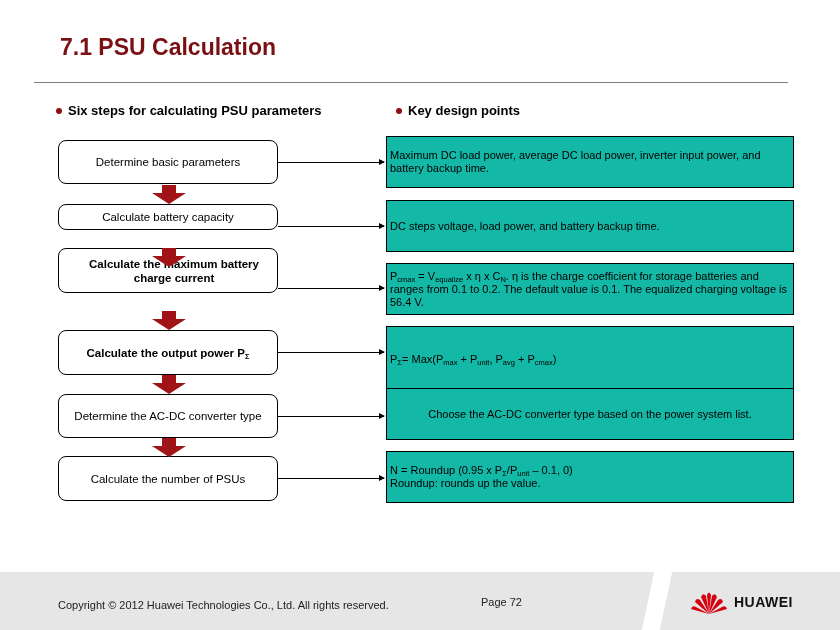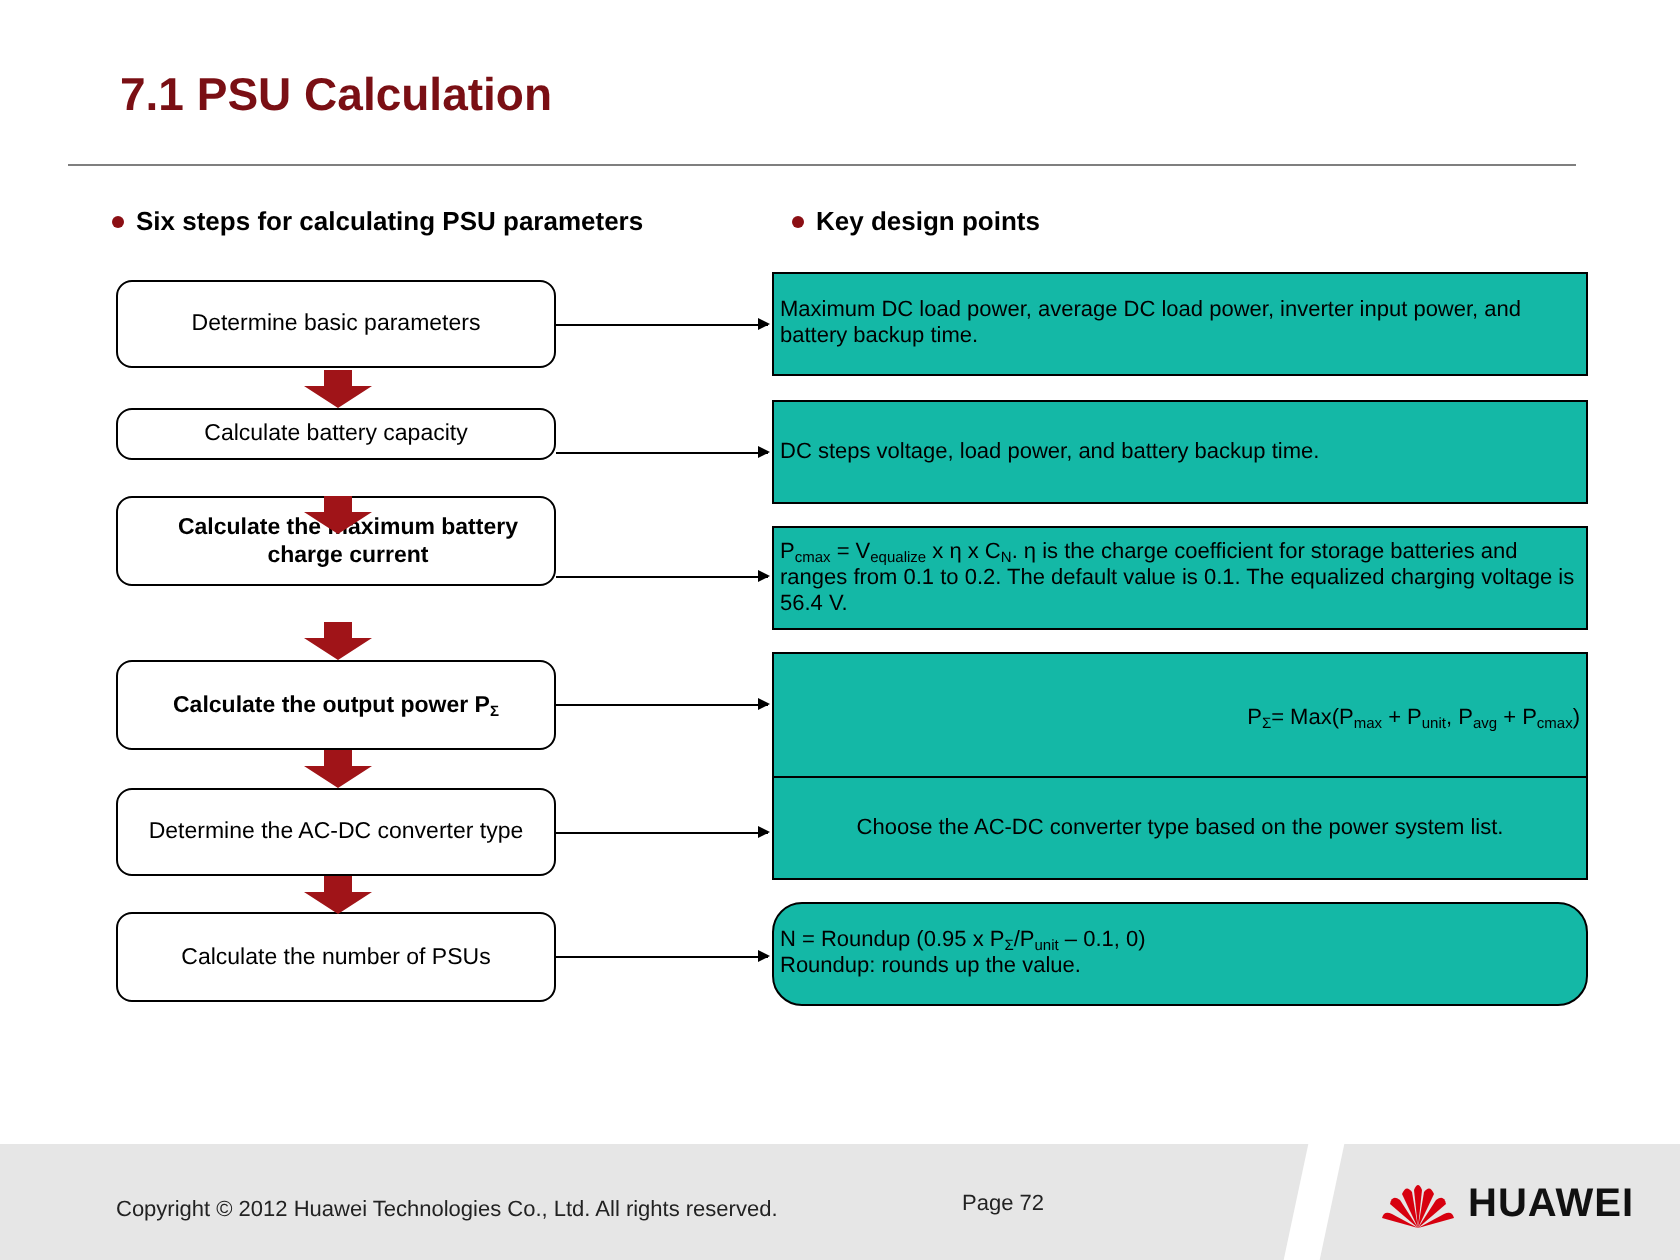--- a/index.html
+++ b/index.html
@@ -13,21 +13,21 @@
   .down-arrow { position:absolute; left:152px; width:34px; height:19px; }
   .connector { position:absolute; left:278px; width:106px; height:1px; background:#000; }
   .connector::after { content:""; position:absolute; right:-1px; top:-3px; border-left:6px solid #000; border-top:3.5px solid transparent; border-bottom:3.5px solid transparent; }
   .point { position:absolute; left:386px; width:408px; border:1px solid #000; background:#14b8a6; box-sizing:border-box; padding:0 3px; display:flex; align-items:center; font-size:11px; line-height:13px; }
   sub { font-size:7.5px; vertical-align:-2px; line-height:0; }
   .footer { position:absolute; left:0; top:572px; width:840px; height:58px; background:#e6e6e6; }
   .footer-slash { position:absolute; left:648px; top:572px; width:18px; height:58px; background:#fff; transform:skewX(-12deg); }
   .copyright { position:absolute; left:58px; top:599px; font-size:11px; color:#222; }
   .page { position:absolute; left:481px; top:596px; font-size:11px; color:#222; }
   .logo { position:absolute; left:690px; top:589px; display:flex; align-items:center; }
-  .logo-text { font-size:20px; font-weight:bold; color:#111; margin-left:6px; letter-spacing:0.5px; }
+  .logo-text { font-size:14px; font-weight:bold; color:#111; margin-left:6px; letter-spacing:0.5px; }
 </style>
 </head>
 <body>
 
 <div class="title">7.1 PSU Calculation</div>
 <div class="rule"></div>
 
 <div class="section-head" style="left:56px;">
   <span class="bullet"></span>
   <span>Six steps for calculating PSU parameters</span>
@@ -81,27 +81,27 @@
 
 <div class="point" style="top:136px;height:52px;">
     <span>Maximum DC load power, average DC load power, inverter input power, and battery backup time.</span>
   </div>
 <div class="point" style="top:200px;height:52px;">
     <span>DC steps voltage, load power, and battery backup time.</span>
   </div>
 <div class="point" style="top:263px;height:52px;">
   <span><span>P</span><sub>cmax</sub><span> = V</span><sub>equalize</sub><span> x η x C</span><sub>N</sub><span>. η is the charge coefficient for storage batteries and ranges from 0.1 to 0.2. The default value is 0.1. The equalized charging voltage is 56.4 V.</span></span>
 </div>
-<div class="point" style="top:326px;height:66px;justify-content:flex-end;">
+<div class="point" style="top:326px;height:66px;">
   <span><span>P</span><sub>Σ</sub><span>= Max(P</span><sub>max</sub><span> + P</span><sub>unit</sub><span>, P</span><sub>avg</sub><span> + P</span><sub>cmax</sub><span>)</span></span>
 </div>
 <div class="point" style="top:388px;height:52px;justify-content:center;">
     <span>Choose the AC-DC converter type based on the power system list.</span>
   </div>
-<div class="point" style="top:451px;height:52px;border-radius:15px;">
+<div class="point" style="top:451px;height:52px;">
   <span><span>N = Roundup (0.95 x P</span><sub>Σ</sub><span>/P</span><sub>unit</sub><span> – 0.1, 0)</span><br><span>Roundup: rounds up the value.</span></span>
 </div>
 
 <div class="footer"></div>
 <div class="footer-slash"></div>
 <div class="copyright">Copyright © 2012 Huawei Technologies Co., Ltd. All rights reserved.</div>
 <div class="page">Page 72</div>
 <div class="logo">
   <svg width="38" height="26" viewBox="0 0 38 26">
     <g fill="#d7000f">

